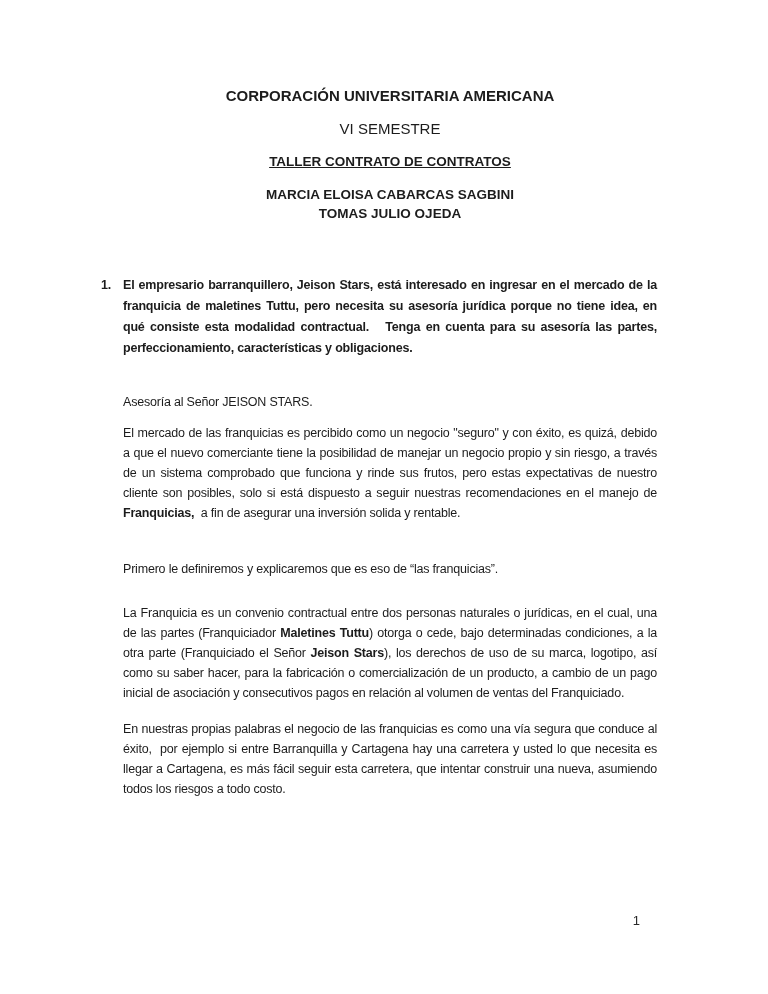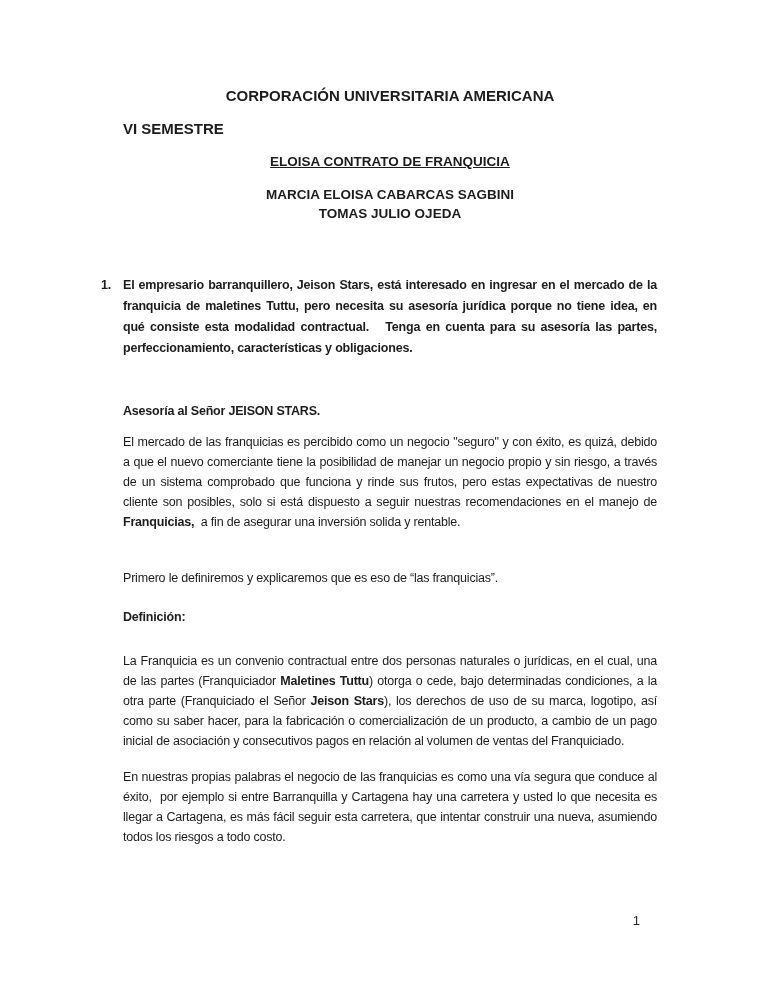--- a/index.html
+++ b/index.html
@@ -28,22 +28,22 @@
   .h-title {
     font-size: 15px;
     line-height: 20px;
     font-weight: bold;
     text-align: center;
     margin: 0 0 13px 0;
   }
   .h-line {
     font-size: 15px;
     line-height: 20px;
-    font-weight: bold;
-    text-align: left;
+    font-weight: normal;
+    text-align: center;
     margin: 0 0 13px 0;
   }
   .h-sub {
     font-size: 13.5px;
     line-height: 20px;
     font-weight: bold;
     text-align: center;
     margin: 0 0 13px 0;
   }
   .authors { margin: 0; }
@@ -70,21 +70,21 @@
     flex: none;
     width: 22px;
     margin-left: -22px;
   }
   .list-body {
     flex: 1 1 auto;
     text-align: justify;
   }
 
   p { margin: 0; }
-  .advisory-heading { margin-top: 42px; font-weight: bold; }
+  .advisory-heading { margin-top: 33px; font-weight: normal; }
   .market-paragraph { margin-top: 11px; }
   .intro-line { margin-top: 36px; }
   .definition-heading { margin-top: 19px; font-weight: bold; }
   .definition-paragraph { margin-top: 24px; }
   .analogy-paragraph { margin-top: 16px; }
 
   .page-number {
     position: absolute;
     top: 913px;
     right: 105px;
@@ -94,39 +94,38 @@
   }
 </style>
 </head>
 <body>
 
 <div class="page">
   <div class="content">
 
     <div class="h-title">CORPORACIÓN UNIVERSITARIA AMERICANA</div>
     <div class="h-line">VI SEMESTRE</div>
-    <div class="h-sub underline">ELOISA CONTRATO DE FRANQUICIA</div>
+    <div class="h-sub underline">TALLER CONTRATO DE CONTRATOS</div>
 
     <div class="authors">
       <div class="author">MARCIA ELOISA CABARCAS SAGBINI</div>
       <div class="author">TOMAS JULIO OJEDA</div>
     </div>
 
     <div class="list-item body-text">
       <span class="list-num">1.</span>
       <div class="list-body">El empresario barranquillero, Jeison Stars, está interesado en ingresar en el mercado de la franquicia de maletines Tuttu, pero necesita su asesoría jurídica porque no tiene idea, en qué consiste esta modalidad contractual.&nbsp;&nbsp; Tenga en cuenta para su asesoría las partes, perfeccionamiento, características y obligaciones.</div>
     </div>
 
     <p class="advisory-heading body-text">Asesoría al Señor JEISON STARS.</p>
 
     <p class="market-paragraph body-text justify"><span>El mercado de las franquicias es percibido como un negocio "seguro" y con éxito, es quizá, debido a que el nuevo comerciante tiene la posibilidad de manejar un negocio propio y sin riesgo, a través de un sistema comprobado que funciona y rinde sus frutos, pero estas expectativas de nuestro cliente son posibles, solo si está dispuesto a seguir nuestras recomendaciones en el manejo de </span><span class="bold">Franquicias,</span><span>&nbsp; a fin de asegurar una inversión solida y rentable.</span></p>
 
     <p class="intro-line body-text">Primero le definiremos y explicaremos que es eso de “las franquicias”.</p>
 
-    <p class="definition-heading body-text">Definición:</p>
 
     <p class="definition-paragraph body-text justify"><span>La Franquicia es un convenio contractual entre dos personas naturales o jurídicas, en el cual, una de las partes (Franquiciador </span><span class="bold">Maletines Tuttu</span><span>) otorga o cede, bajo determinadas condiciones, a la otra parte (Franquiciado el Señor </span><span class="bold">Jeison Stars</span><span>), los derechos de uso de su marca, logotipo, así como su saber hacer, para la fabricación o comercialización de un producto, a cambio de un pago inicial de asociación y consecutivos pagos en relación al volumen de ventas del Franquiciado.</span></p>
 
     <p class="analogy-paragraph body-text justify">En nuestras propias palabras el negocio de las franquicias es como una vía segura que conduce al éxito,&nbsp; por ejemplo si entre Barranquilla y Cartagena hay una carretera y usted lo que necesita es llegar a Cartagena, es más fácil seguir esta carretera, que intentar construir una nueva, asumiendo todos los riesgos a todo costo.</p>
 
   </div>
 
   <div class="page-number">1</div>
 </div>
 

